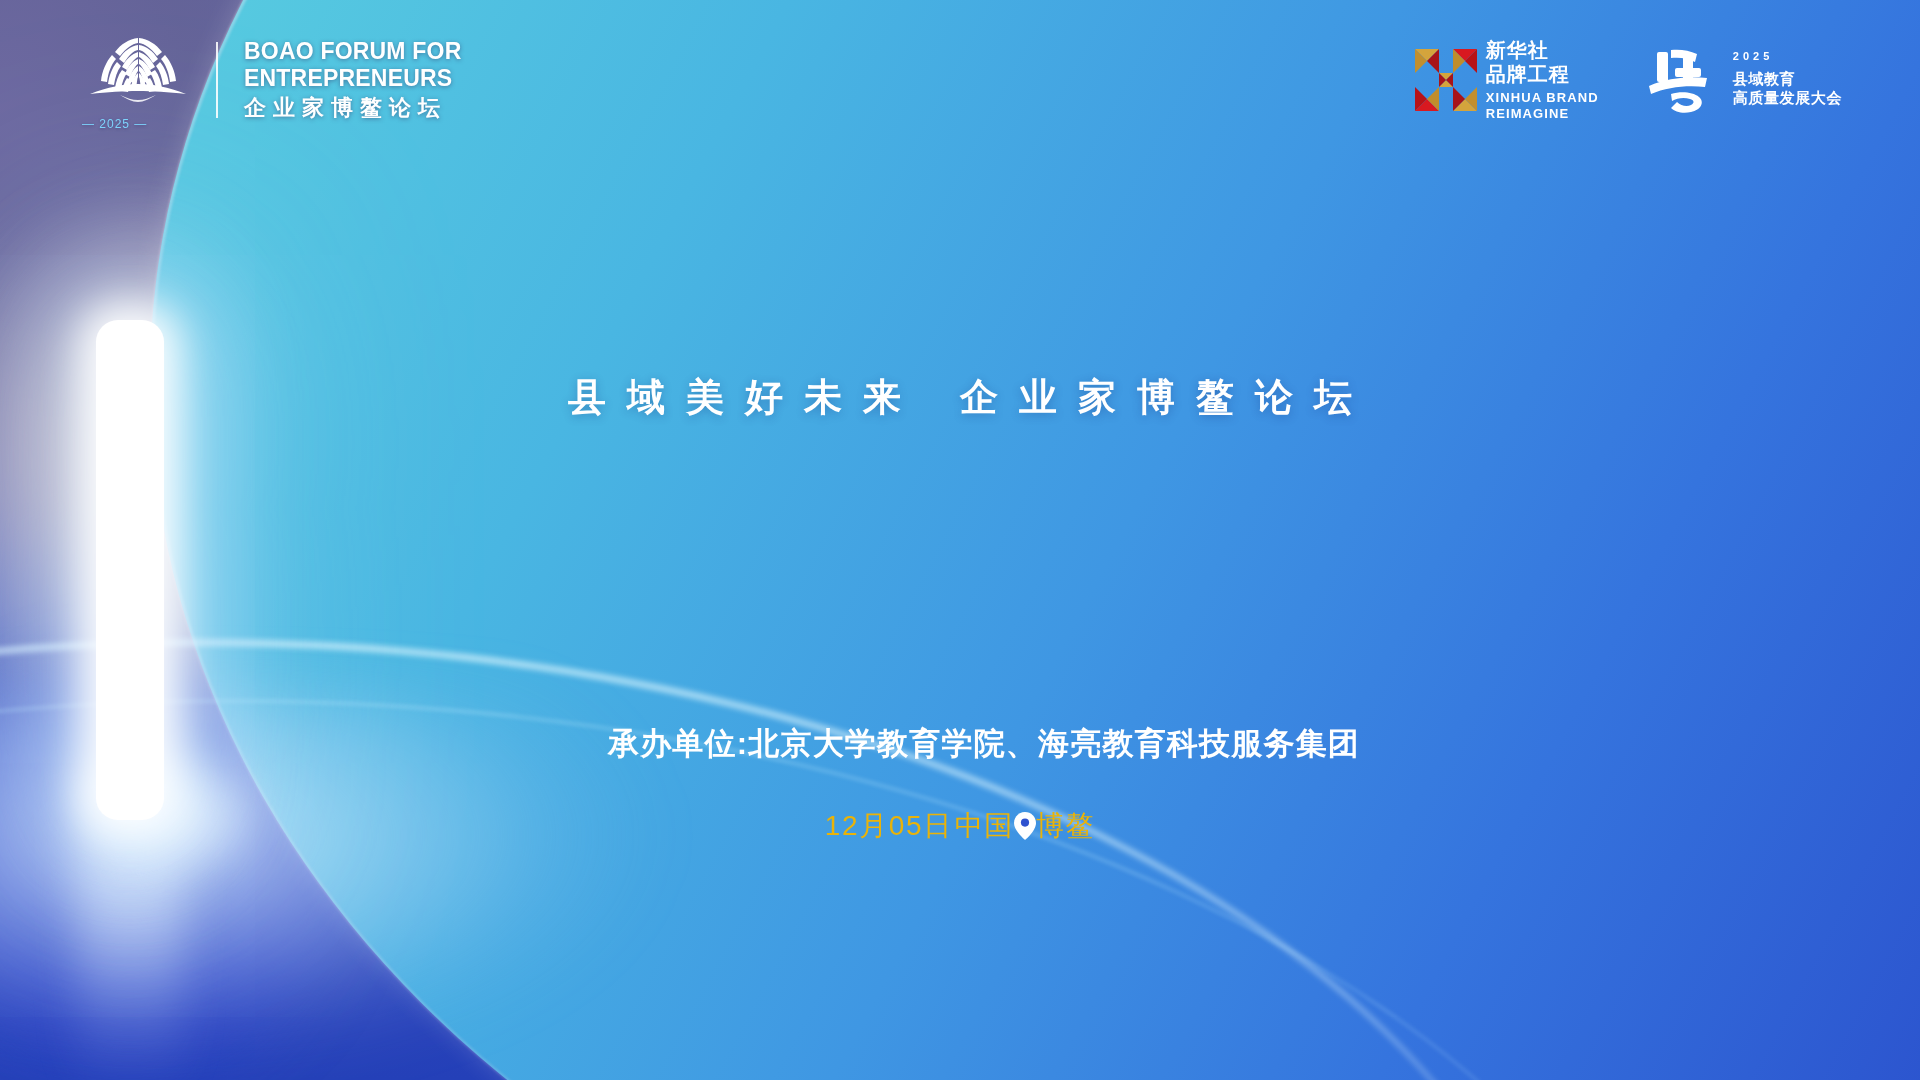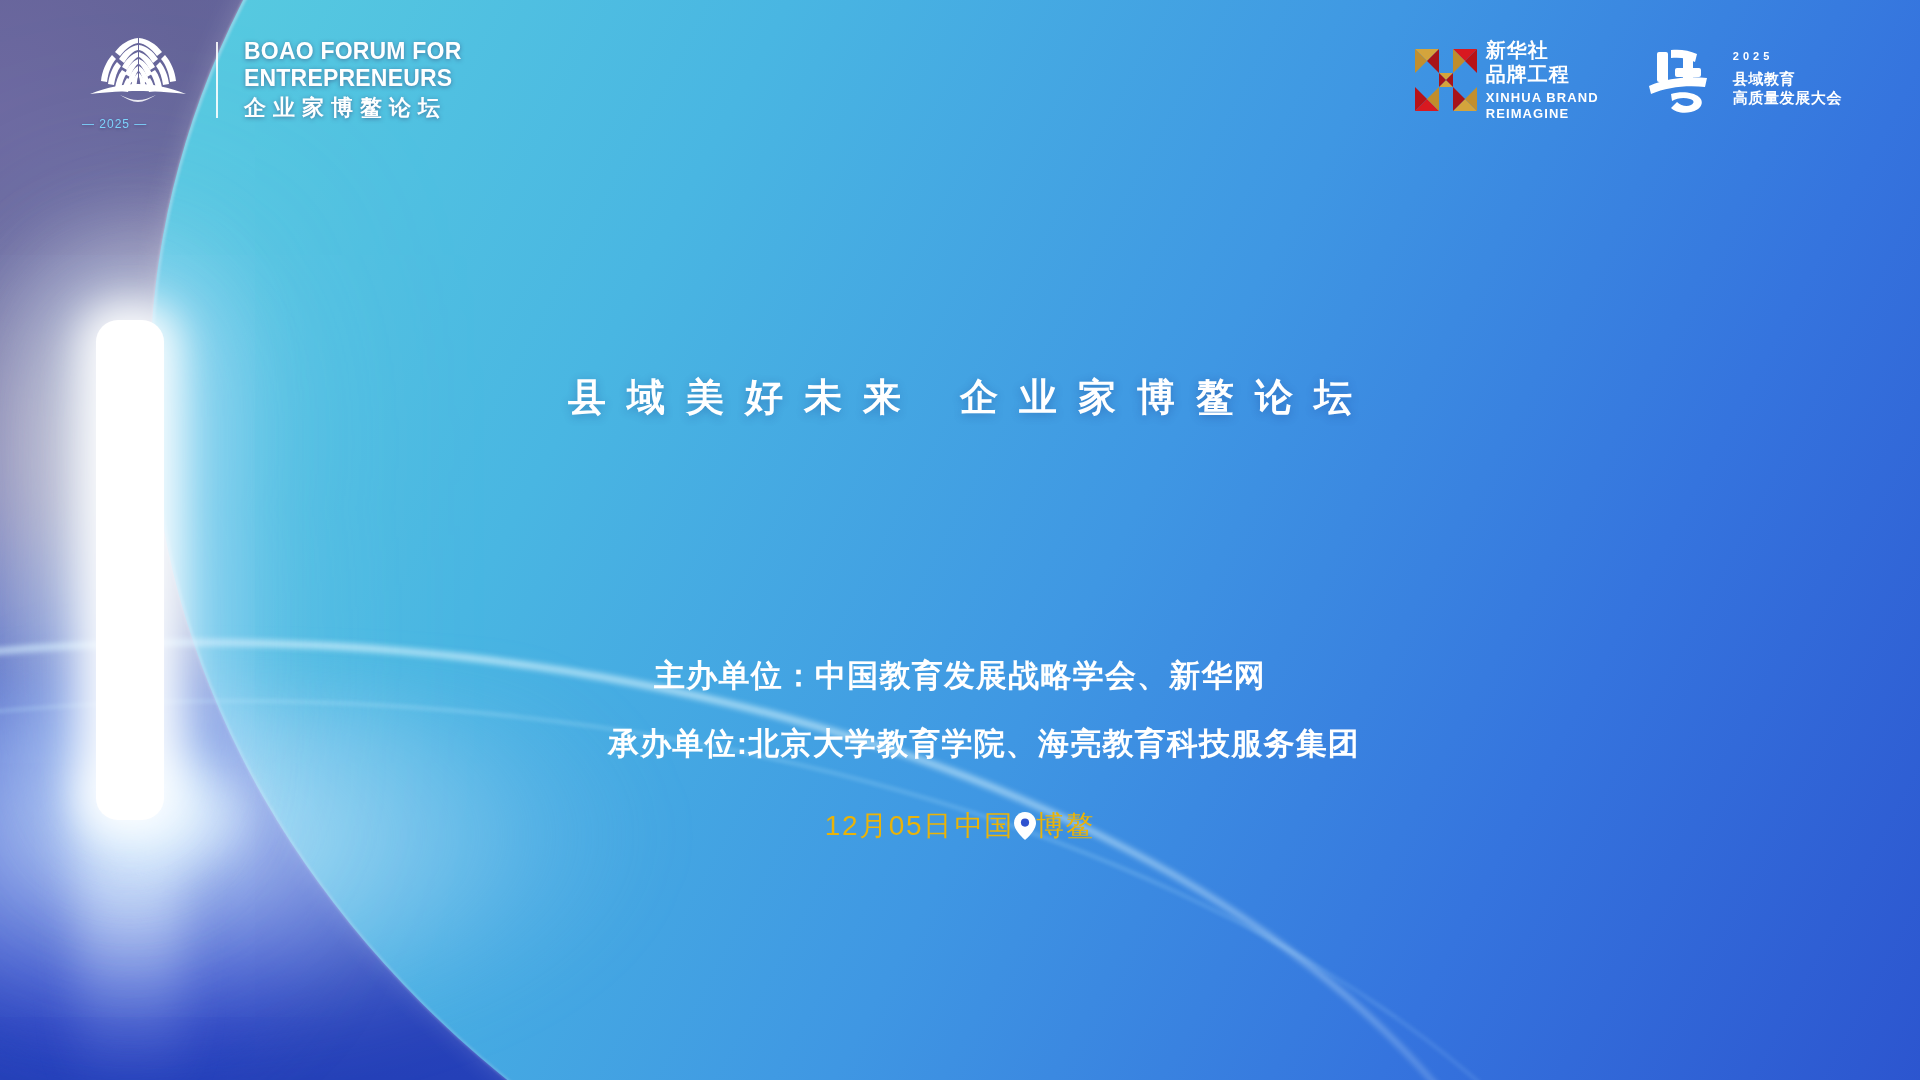--- a/index.html
+++ b/index.html
@@ -372,21 +372,20 @@
       </div>
     </div>
 
   </div>
 
   <div class="kicker">
     <span>县域美好未来</span><span class="gap"></span><span>企业家博鳌论坛</span>
   </div>
 
 
-  <div class="org1">主办单位：中国教育发展战略学会、新华网</div>
   <div class="org2">承办单位:北京大学教育学院、海亮教育科技服务集团</div>
 
   <div class="meta">
     <span>12月05日</span>
     <span class="meta-sep"></span>
     <span>中国</span>
     <svg class="pin" viewBox="0 0 22 28" aria-hidden="true">
       <path d="M11 0 C4.9 0 0 4.9 0 11 C0 19 11 28 11 28 C11 28 22 19 22 11 C22 4.9 17.1 0 11 0 Z" fill="#ffffff"></path>
       <circle cx="11" cy="10.6" r="4.1" fill="#2f52cf"></circle>
     </svg>

